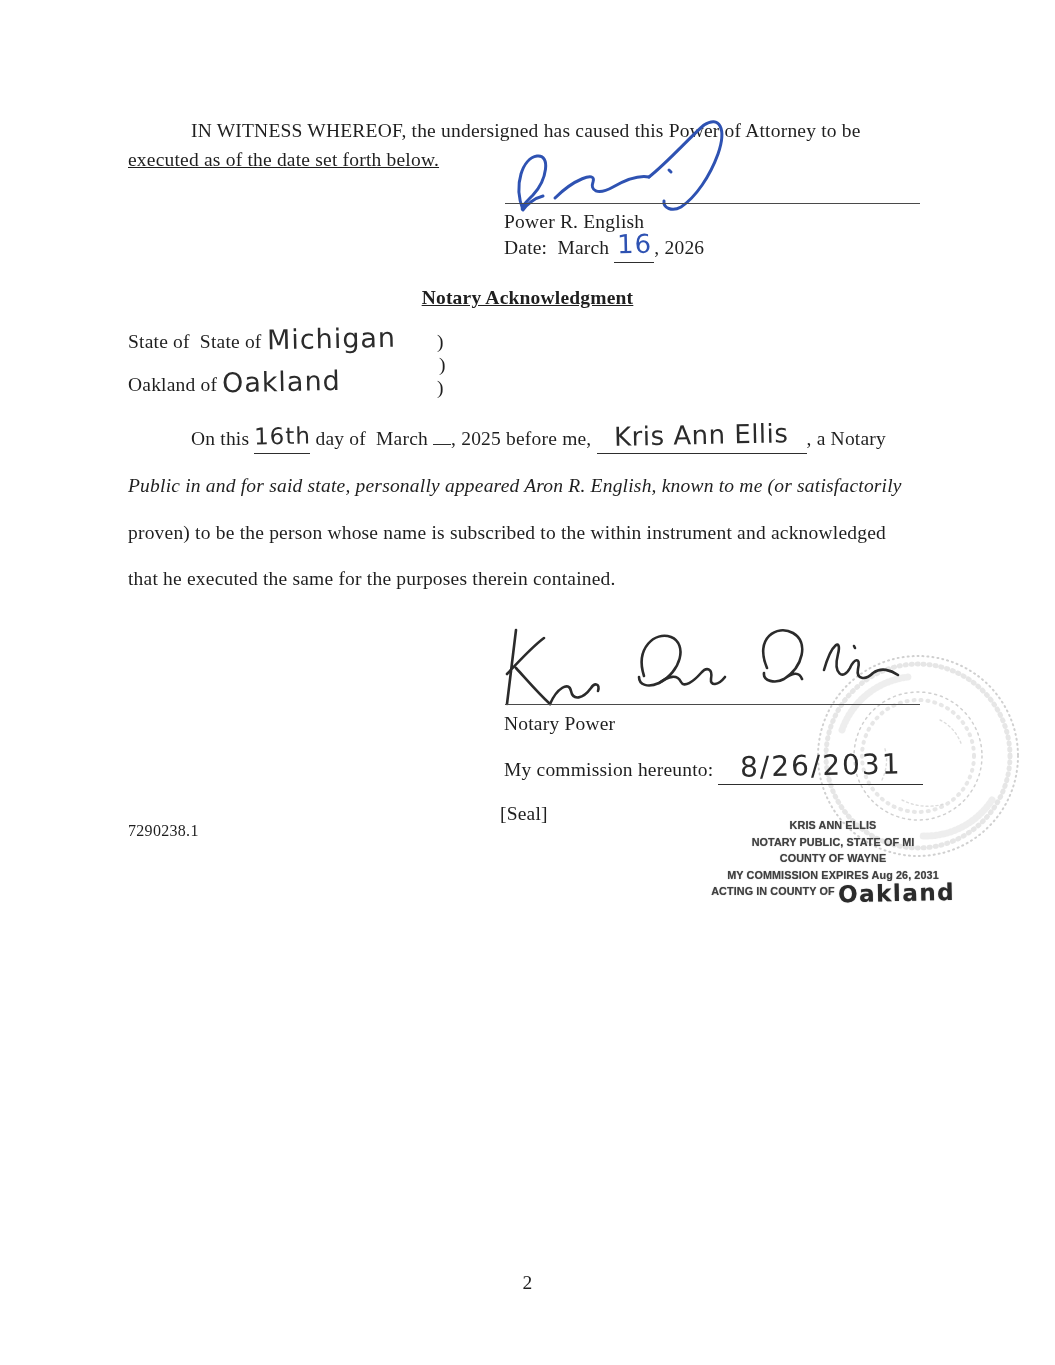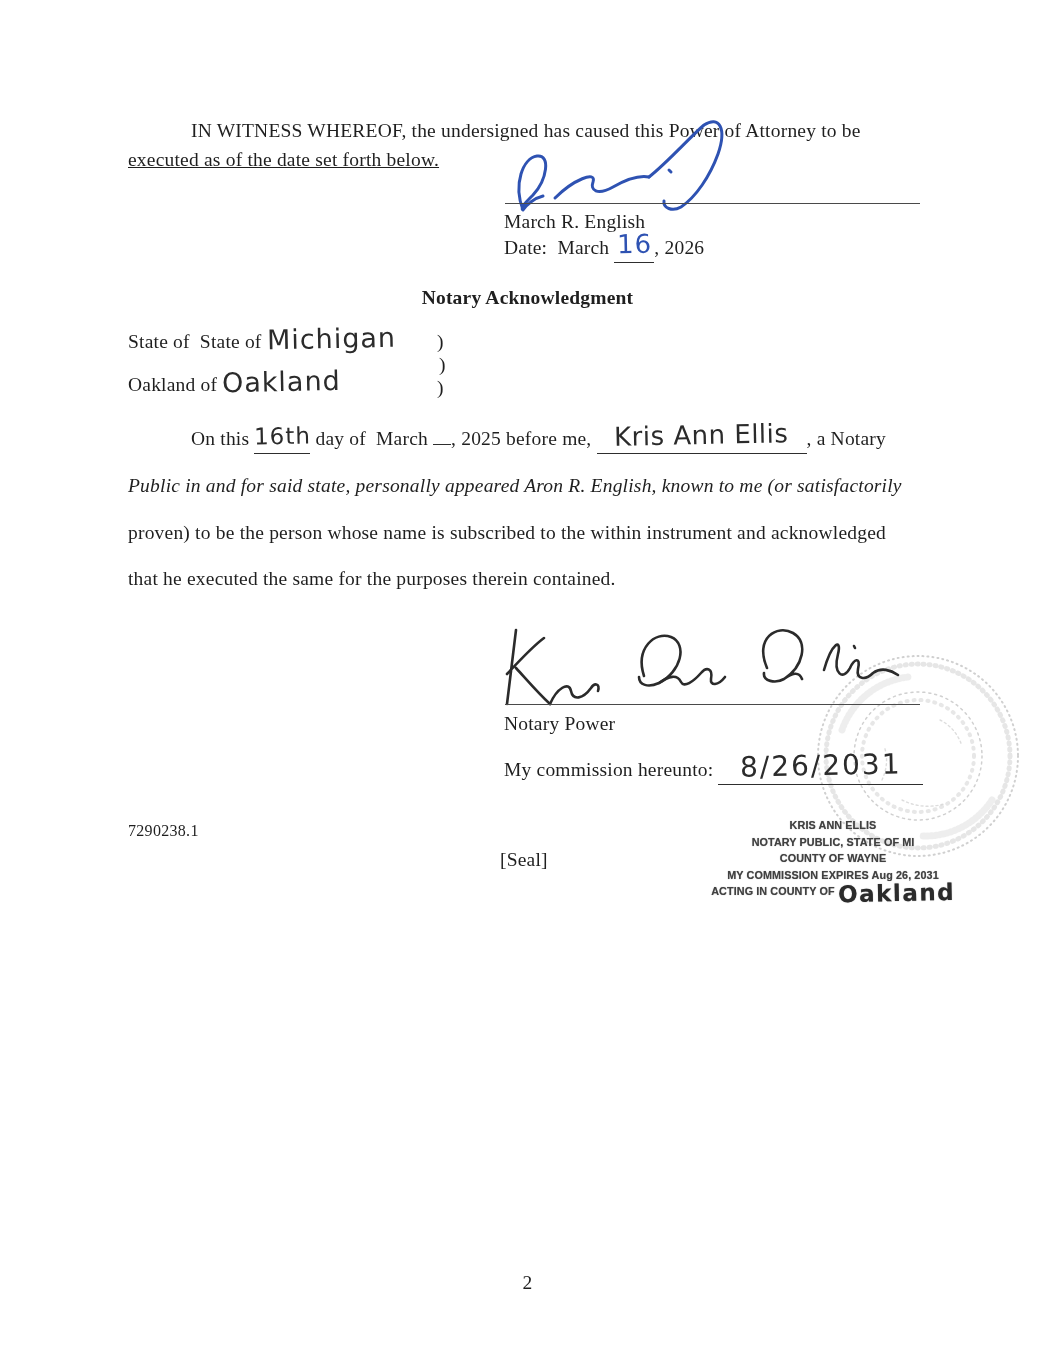--- a/index.html
+++ b/index.html
@@ -5,21 +5,21 @@
   html,body { margin:0; padding:0; background:#ffffff; }
   .page {
     position:relative; width:1055px; height:1365px; margin:0 auto;
     background:#ffffff; overflow:hidden;
     font-family:"Liberation Serif", serif; color:var(--text, #1f1f1f);
   }
   .abs { position:absolute; }
   .t { font-size:19.5px; line-height:29px; letter-spacing:0.2px; white-space:nowrap; }
   .pre { white-space:pre; }
   .bold { font-weight:bold; }
-  .underline { }
+  .underline { text-decoration:underline; }
   .center { text-align:center; }
   .hw {
     font-family:"DejaVu Sans", sans-serif; color:var(--ink_black, #262626);
     display:inline-block; transform:rotate(-1.2deg); letter-spacing:1px;
     line-height:20px;
   }
   .hw-blue { color:var(--ink_blue, #2e52b2); }
   .fill {
     display:inline-block; border-bottom:1.6px solid #2e2e2e;
     text-align:center; vertical-align:baseline;
@@ -58,21 +58,21 @@
 
   <svg class="abs sig" style="left:492px; top:118px;" width="262" height="100" viewBox="0 0 260 100">
     <g fill="none" style="stroke:var(--ink_blue,#2e52b2)" stroke-width="3" stroke-linecap="round" stroke-linejoin="round">
       <path d="M30,92 C20,66 30,40 44,38 C58,36 54,62 40,77 C32,85 27,90 30,92 C34,86 42,80 50,78"></path>
       <path d="M62,80 C80,62 104,52 100,64 C97,72 104,78 120,69 C134,61 146,57 156,59"></path>
       <path d="M156,59 C174,45 198,18 211,7 C226,-3 234,10 225,36 C217,58 203,79 188,89 C179,94 170,90 171,83"></path>
       <path d="M176,52 L178,54"></path>
     </g>
   </svg>
   <div class="abs rule" style="left:505px; top:203px; width:415px;"></div>
-  <div class="abs t" style="left:504px; top:207px;">March R. English</div>
+  <div class="abs t" style="left:504px; top:207px;">Power R. English</div>
   <div class="abs t" style="left:504px; top:233px;"><span class="pre">Date:  March </span><span class="fill" style="width:40px;"><span class="hw hw-blue" style="font-size:26px;">16</span></span><span>, 2026</span></div>
 
   <div class="abs t bold underline center" style="left:0; top:283px; width:1055px;">Notary Acknowledgment</div>
 
   <div class="abs t" style="left:128px; top:327px;"><span class="pre">State of  State of </span><span class="hw" style="font-size:27px;">Michigan</span></div>
   <div class="abs t" style="left:437px; top:327px;">)</div>
   <div class="abs t" style="left:439px; top:350px;">)</div>
   <div class="abs t" style="left:128px; top:370px;"><span class="pre">Oakland of </span><span class="hw" style="font-size:27px;">Oakland</span></div>
   <div class="abs t" style="left:437px; top:373px;">)</div>
 
@@ -90,21 +90,21 @@
       <path d="M275,42 C262,12 285,-2 301,7 C317,16 311,41 292,53 C283,58 271,55 272,47 M292,53 C300,47 307,45 310,53"></path>
       <path d="M332,44 C340,16 350,12 346,28 C341,48 351,55 358,42 C362,33 369,30 366,43 C364,53 373,55 381,47 C389,41 399,44 406,49"></path>
       <path d="M362,20 L363,22"></path>
     </g>
   </svg>
   <div class="abs rule" style="left:505px; top:704px; width:415px;"></div>
   <div class="abs t" style="left:504px; top:709px;">Notary Power</div>
 
   <div class="abs t" style="left:504px; top:755px;"><span class="pre">My commission hereunto: </span><span class="fill" style="width:205px;"><span class="hw" style="font-size:28px; letter-spacing:2px;">8/26/2031</span></span></div>
 
-  <div class="abs t" style="left:500px; top:799px;margin-top:46px;">[Seal]</div>
+  <div class="abs t" style="left:500px; top:799px;">[Seal]</div>
 
   <div class="abs docnum" style="left:128px; top:822px;">7290238.1</div>
 
   <div class="abs stamp" style="left:703px; top:817px; width:260px;">
     <div>KRIS ANN ELLIS</div>
     <div>NOTARY PUBLIC, STATE OF MI</div>
     <div>COUNTY OF WAYNE</div>
     <div>MY COMMISSION EXPIRES Aug 26, 2031</div>
     <div><span class="pre">ACTING IN COUNTY OF </span><span class="hw">Oakland</span></div>
   </div>

